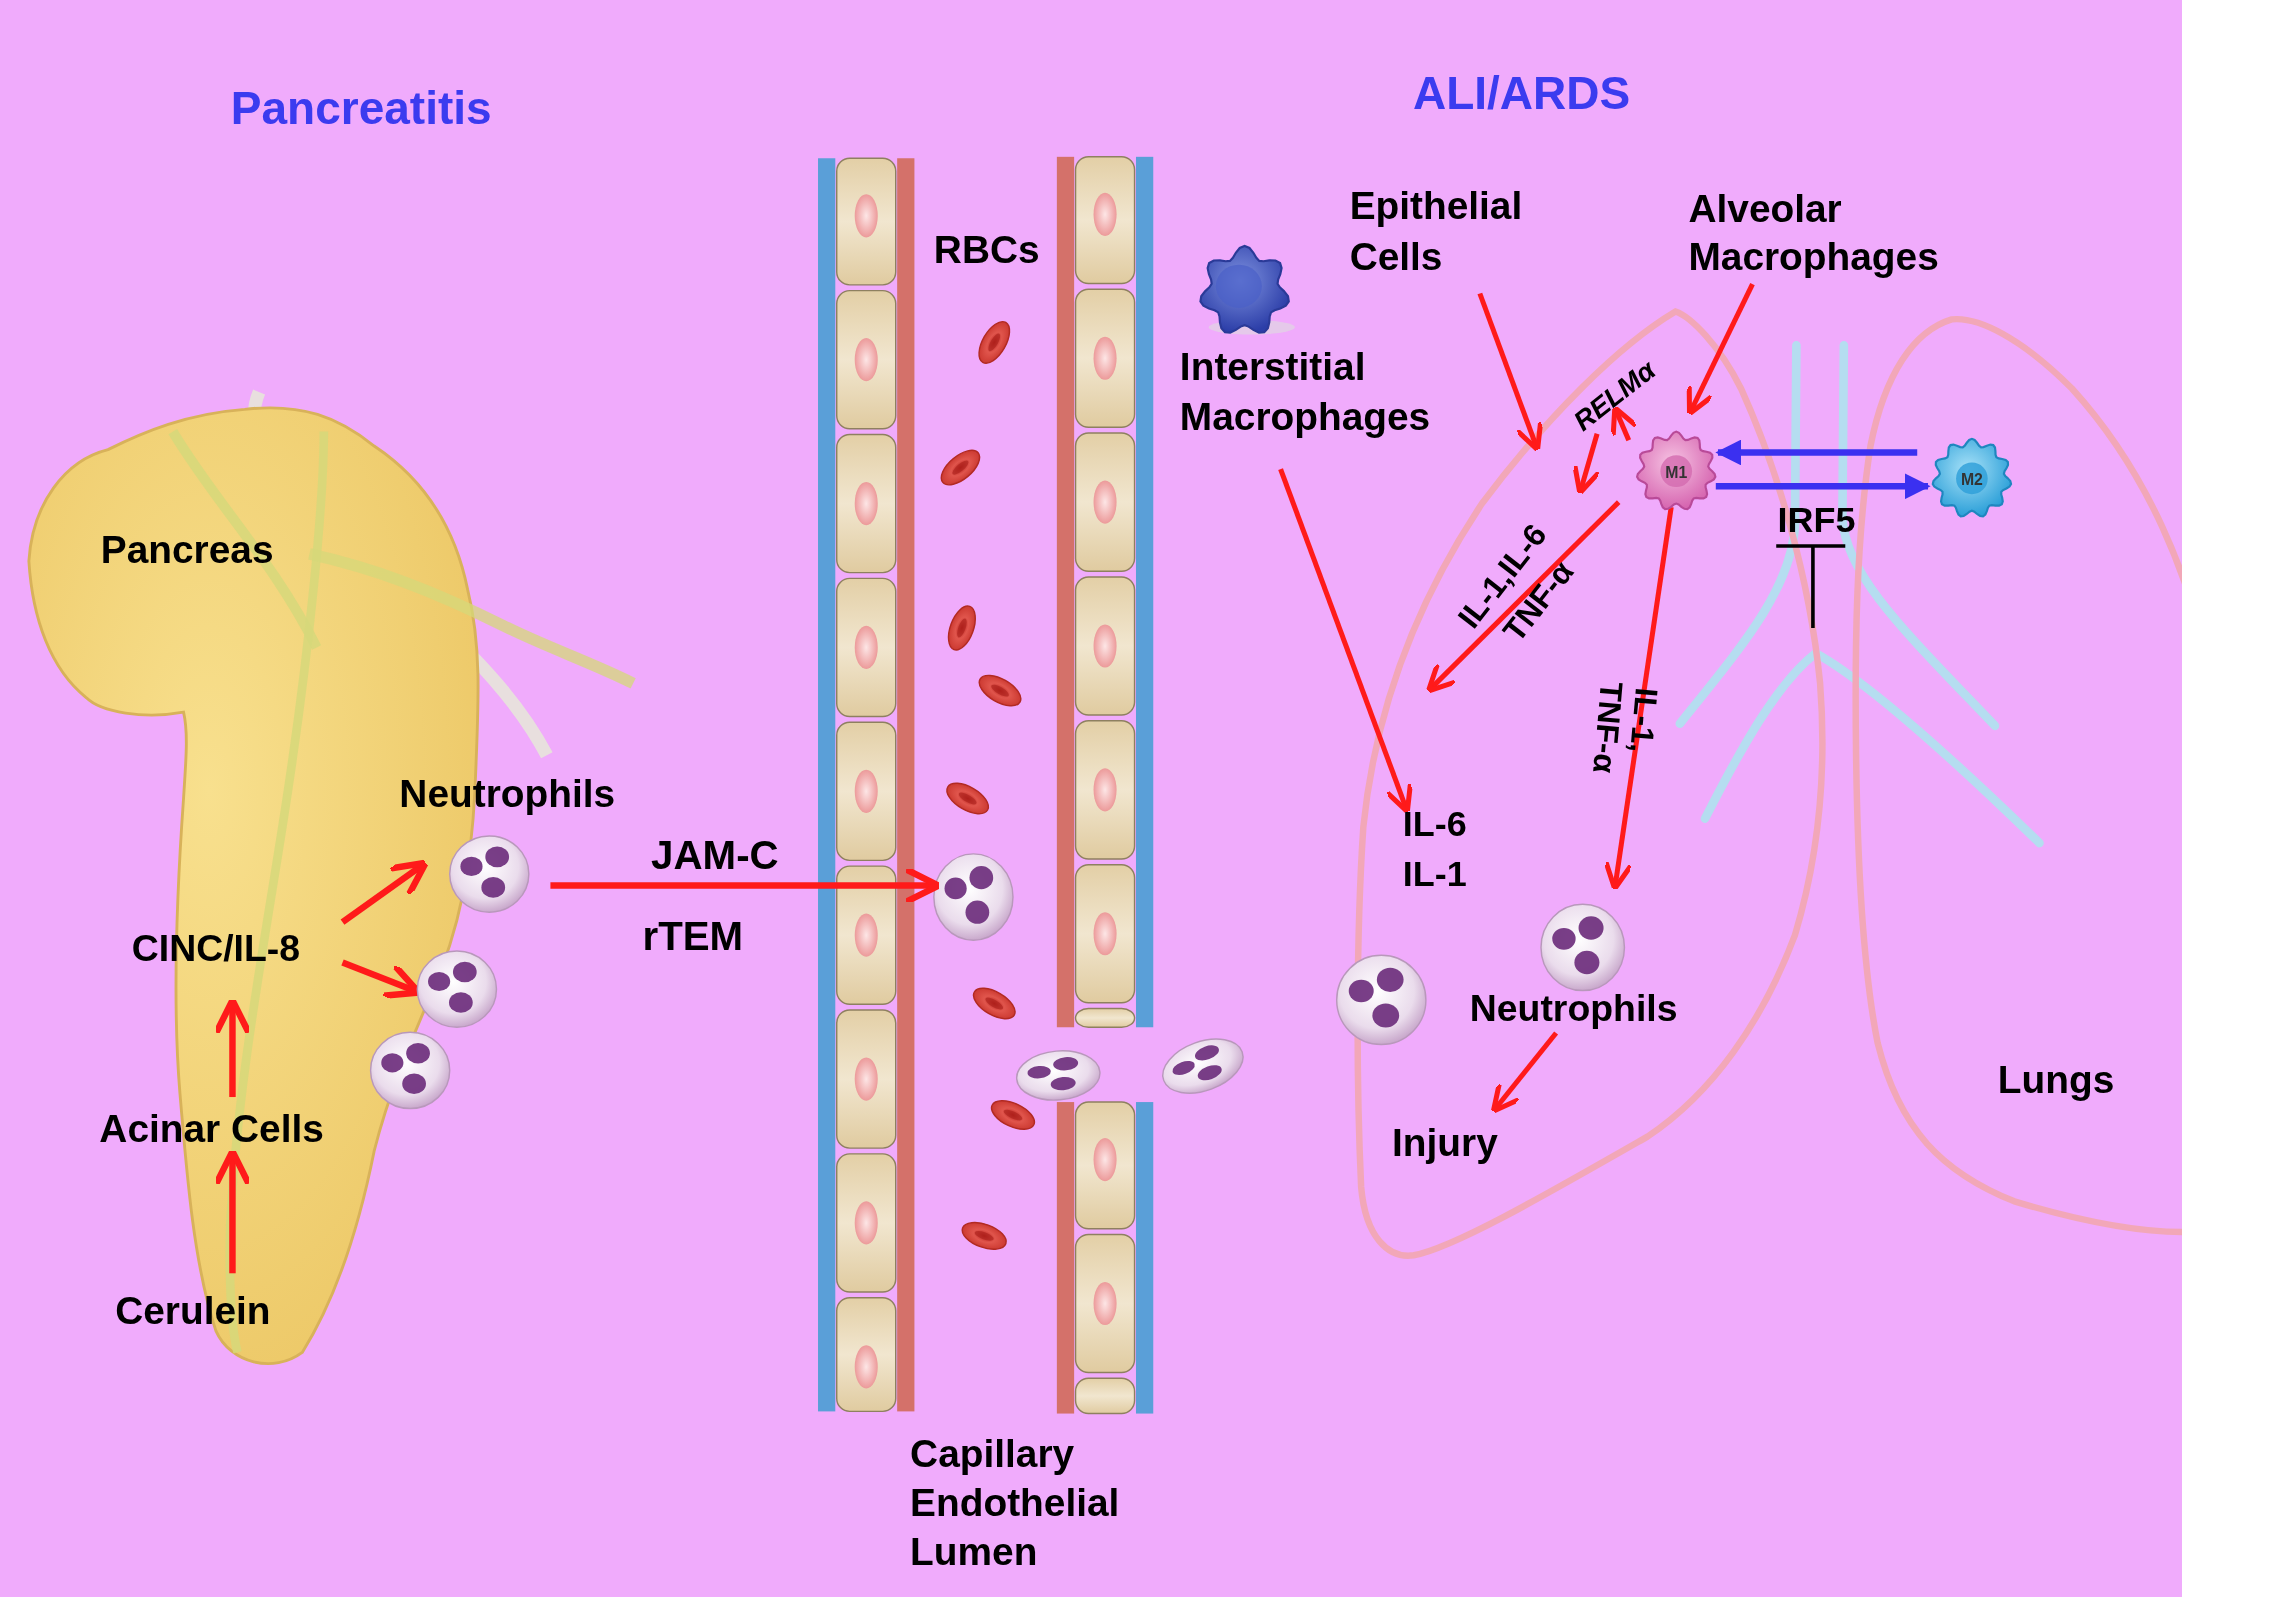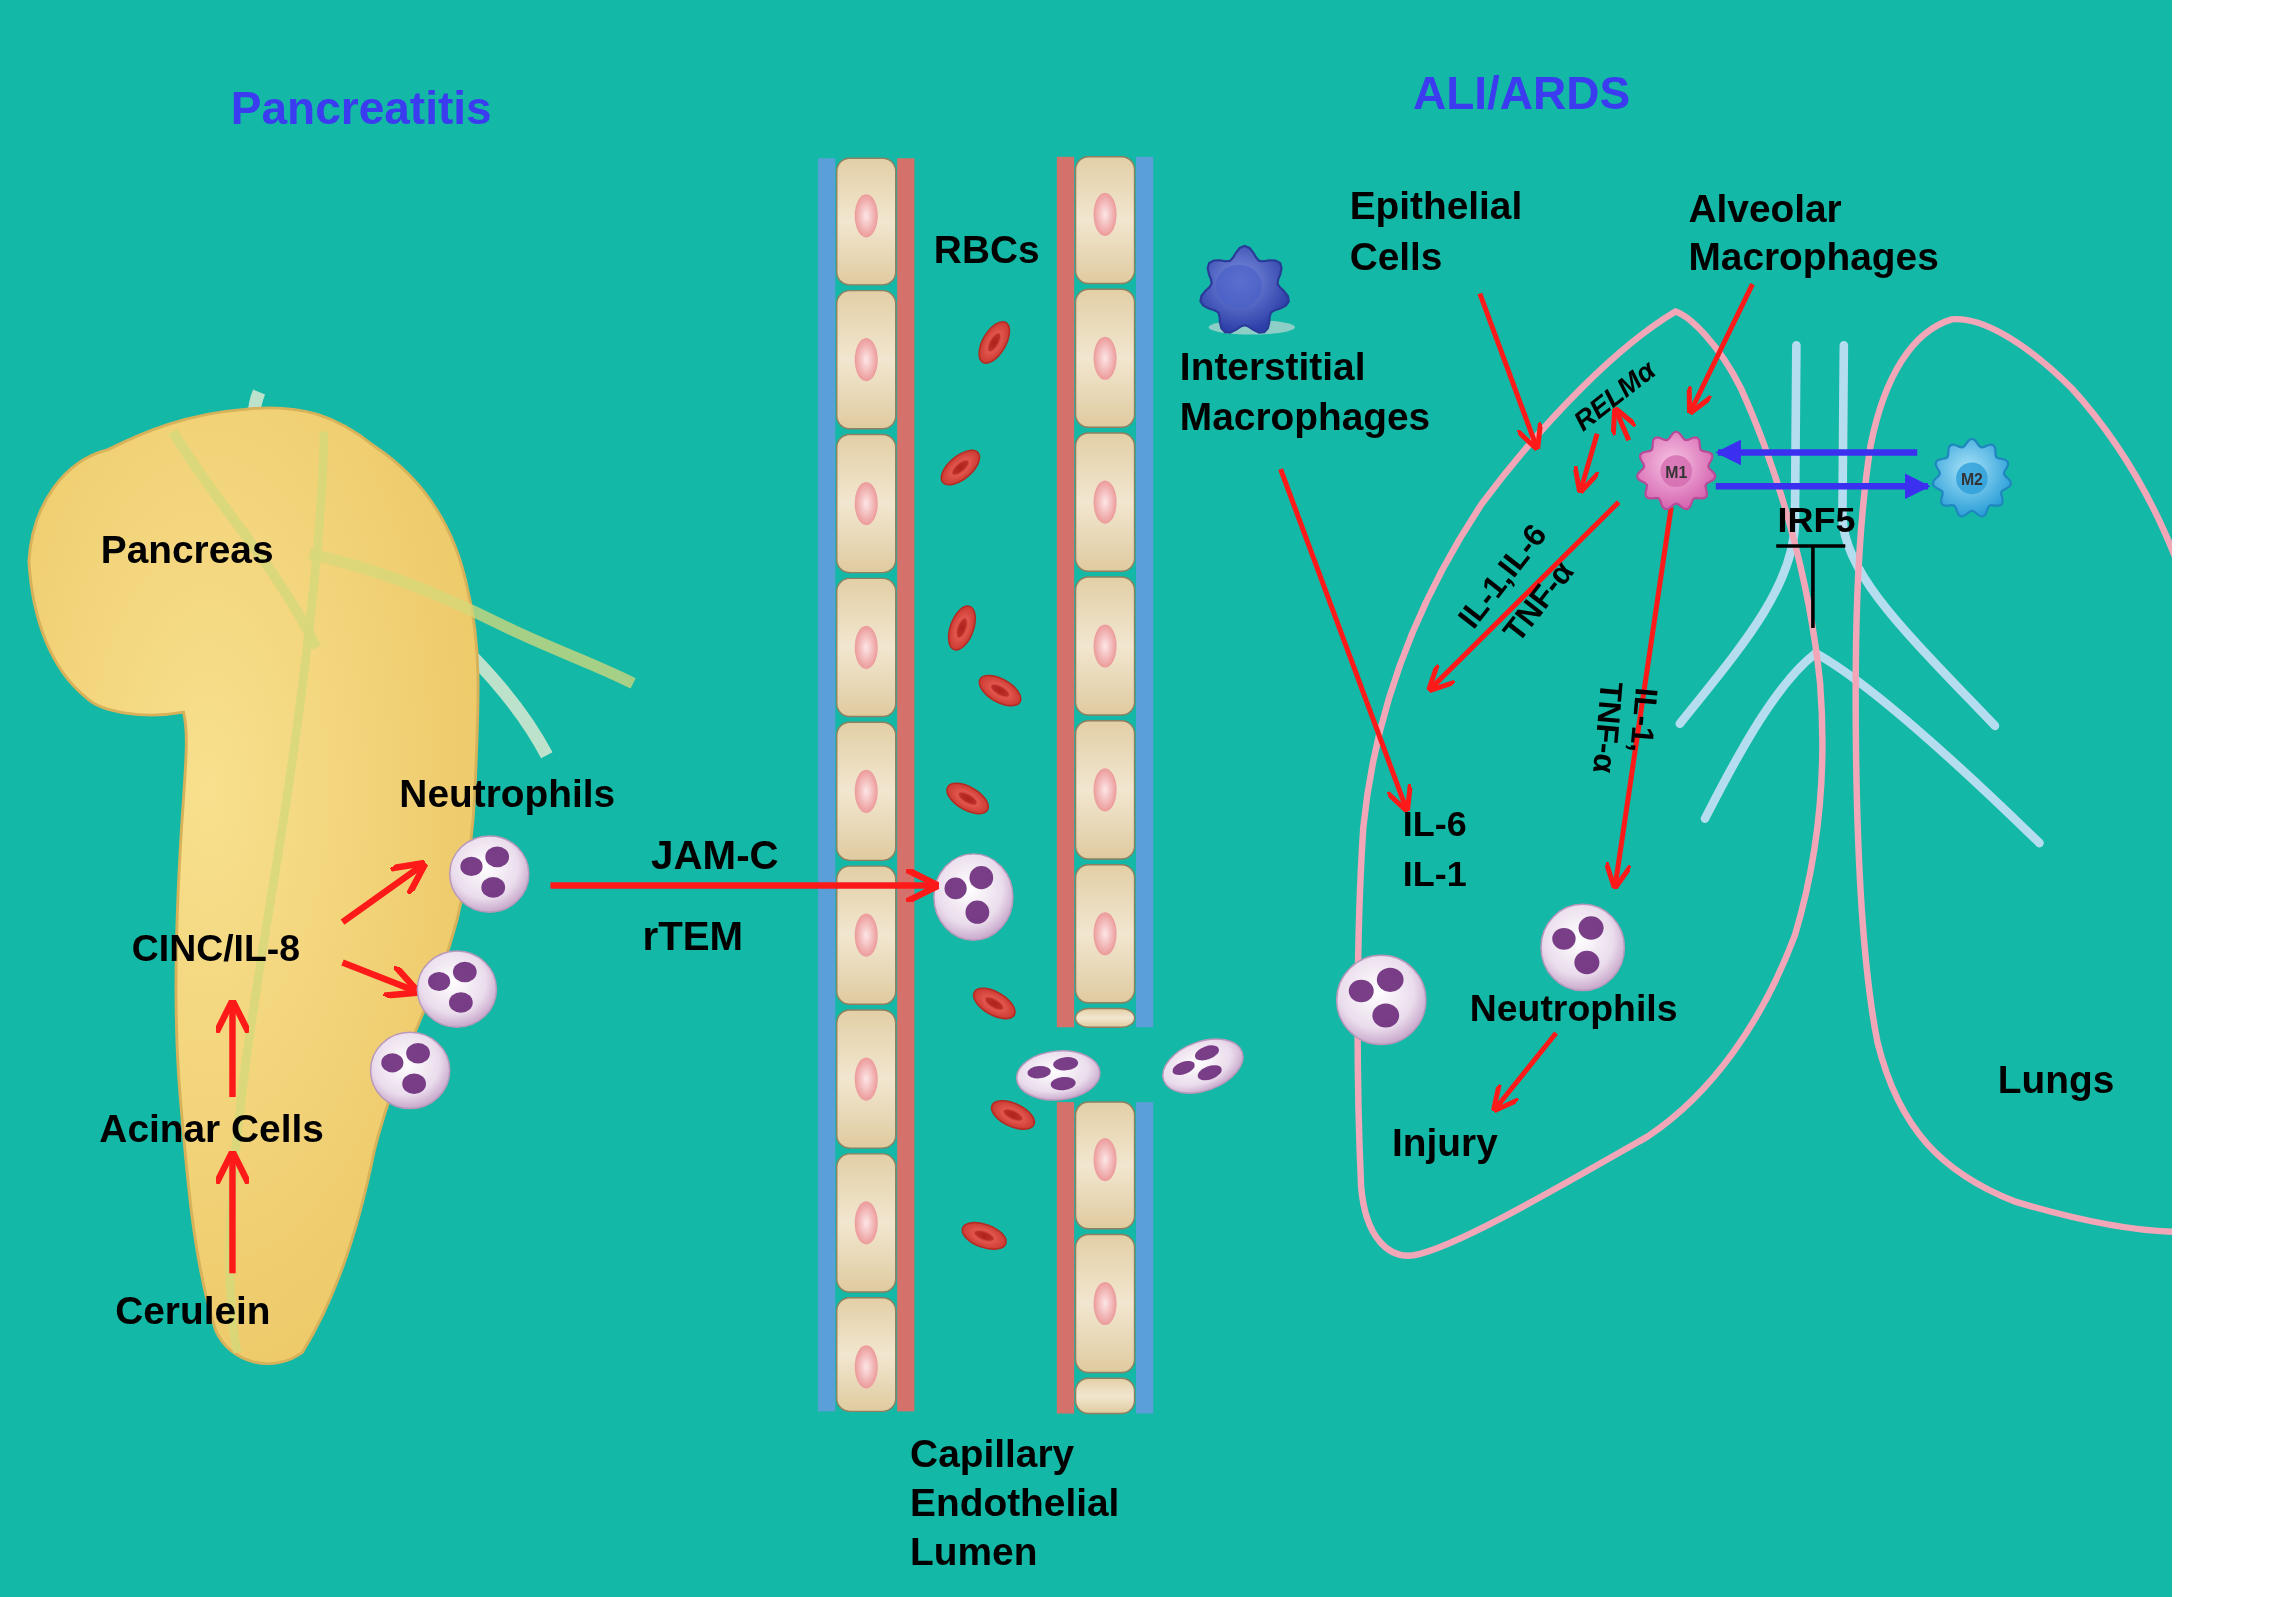--- a/index.html
+++ b/index.html
@@ -1,16 +1,16 @@
 <!DOCTYPE html>
 <html style="font-size:11.5px"><head>
 <meta charset="utf-8">
 <style>
   html, body { margin: 0; padding: 0; background: #ffffff; }
-  #stage { position: relative; width: 2172px; height: 1597px; overflow: hidden; background: #14b8a6; }
+  #stage { position: relative; width: 2172px; height: 1597px; overflow: hidden; background: #f0abfc; padding-left: 10px; }
   #stage svg { position: absolute; left: 0; top: 0; }
   .lbl { font-family: "Liberation Sans", sans-serif; font-weight: bold; fill: #000000; }
   .title { font-family: "Liberation Sans", sans-serif; font-weight: bold; }
   .cell-label { font-family: "Liberation Sans", sans-serif; font-weight: bold; fill: #333333; }
 </style>
 </head>
 <body>
 
 <div id="stage">
 <svg width="2295" height="1597" viewBox="0 0 3190 2220" xmlns="http://www.w3.org/2000/svg">

